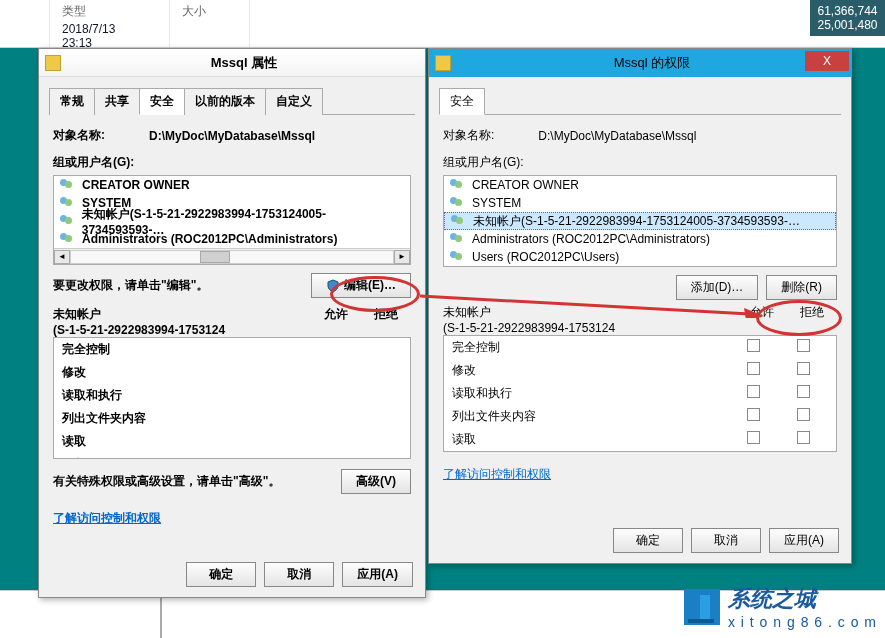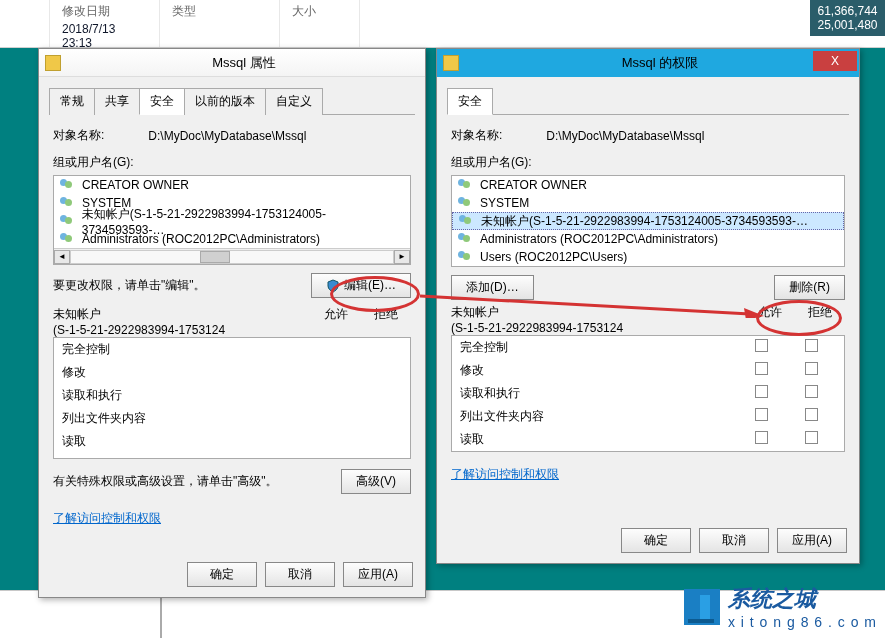--- a/index.html
+++ b/index.html
@@ -4,22 +4,22 @@
 <style>
 * { box-sizing: border-box; font-family: "Microsoft YaHei", "Segoe UI", sans-serif; font-size: 12px; }
 body { margin: 0; width: 885px; height: 638px; background: #008080; overflow: hidden; position: relative; }
 
 .explorer-header { position: absolute; top: 0; left: 0; right: 0; height: 48px; background: #fff; border-bottom: 1px solid #d0d0d0; display: flex; }
 .eh-col { padding: 3px 12px; color: #666; border-right: 1px solid #e8e8e8; }
 .eh-row { position: absolute; top: 22px; left: 0; right: 0; display: flex; }
 .side-panel { position: absolute; right: 0; top: 0; width: 75px; background: #2a5d6a; color: #fff; padding: 4px 6px; text-align: center; font-size: 11px; }
 
 .dialog { position: absolute; background: #f0f0f0; border: 1px solid #888; box-shadow: 2px 2px 6px rgba(0,0,0,0.3); }
-.dlg1 { left: 38px; top: 48px; width: 388px; height: 550px; }
-.dlg2 { left: 428px; top: 48px; width: 424px; height: 516px; margin-left: 8px; }
+.dlg1 { left: 38px; top: 48px; width: 388px; height: 550px; font-weight: bold; }
+.dlg2 { left: 428px; top: 48px; width: 424px; height: 516px; }
 
 .titlebar { height: 28px; display: flex; align-items: center; padding: 0 6px; }
 .tb-light { background: linear-gradient(#fff,#f4f4f4); border-bottom: 1px solid #ddd; }
 .tb-blue { background: #1fa8e0; color: #000; }
 .tb-icon { width: 16px; height: 16px; background: #f0c848; border: 1px solid #c0a030; margin-right: 8px; }
 .tb-title { flex: 1; text-align: center; font-size: 13px; }
 .tb-close { width: 44px; height: 20px; background: #c94040; color: #fff; display: flex; align-items: center; justify-content: center; margin-left: auto; position: absolute; right: 2px; top: 2px; }
 
 .tabs { display: flex; margin: 10px 10px 0 10px; border-bottom: 1px solid #aaa; }
 .tab { padding: 4px 10px; border: 1px solid #aaa; border-bottom: none; background: #f0f0f0; margin-right: -1px; position: relative; top: 1px; }
@@ -35,21 +35,21 @@
 .list-item.sel { background: #cce8ff; border: 1px dotted #66a; }
 .usr-icon { width: 16px; height: 14px; margin-right: 6px; position: relative; }
 .usr-icon::before { content: ""; position: absolute; width: 7px; height: 7px; border-radius: 50%; background: #6fb4e0; left: 0; top: 1px; }
 .usr-icon::after { content: ""; position: absolute; width: 7px; height: 7px; border-radius: 50%; background: #8fc97a; left: 5px; top: 3px; }
 .scrollbar { height: 16px; background: #f0f0f0; border-top: 1px solid #ccc; display: flex; align-items: center; }
 .sb-btn { width: 16px; height: 14px; border: 1px solid #aaa; background: #e8e8e8; display: flex; align-items: center; justify-content: center; font-size: 8px; }
 .sb-track { flex: 1; height: 14px; border: 1px solid #ccc; background: #f8f8f8; position: relative; }
 .sb-thumb { position: absolute; left: 40%; width: 30px; height: 12px; background: #d0d0d0; border: 1px solid #aaa; }
 
 .btn { border: 1px solid #888; background: linear-gradient(#fdfdfd,#e4e4e4); padding: 3px 14px; min-width: 70px; text-align: center; cursor: default; }
-.btn-row { display: flex; justify-content: space-between; gap: 14px; margin-top: 6px; }
+.btn-row { display: flex; justify-content: flex-end; gap: 8px; margin-top: 6px; }
 
 .perm-head { display: flex; margin-top: 4px; }
 .perm-head .c1 { flex: 1; }
 .perm-head .c2, .perm-head .c3 { width: 50px; text-align: center; }
 .perm-list { border: 1px solid #aaa; background: #fff; }
 .perm-row { display: flex; padding: 3px 8px; }
 .perm-row .c1 { flex: 1; }
 .perm-row .c2, .perm-row .c3 { width: 50px; text-align: center; }
 .cb { width: 13px; height: 13px; border: 1px solid #888; display: inline-block; background: #fff; }
 
@@ -69,21 +69,20 @@
 .wm-txt2 { font-size: 14px; color: #1a5aa0; letter-spacing: 1px; }
 
 .divider { position: absolute; left: 160px; top: 590px; width: 2px; height: 48px; background: #aaa; }
 .bg-bottom { position: absolute; left: 0; right: 0; bottom: 0; height: 48px; background: #fff; border-top: 1px solid #c8c8c8; }
 </style>
 </head>
 <body>
 
 <div class="explorer-header">
   <div class="eh-col" style="width:50px"></div>
-  <div class="eh-col" style="width:110px">修改日期</div>
   <div class="eh-col" style="width:120px">类型</div>
   <div class="eh-col" style="width:80px">大小</div>
 </div>
 <div class="eh-row">
   <div style="width:50px"></div>
   <div style="width:110px;padding:0 12px;color:#0f172a">2018/7/13 23:13</div>
   <div style="width:120px;padding:0 12px;color:#ffffff">文件夹</div>
 </div>
 <div class="side-panel">
   <div>61,366,744</div>

